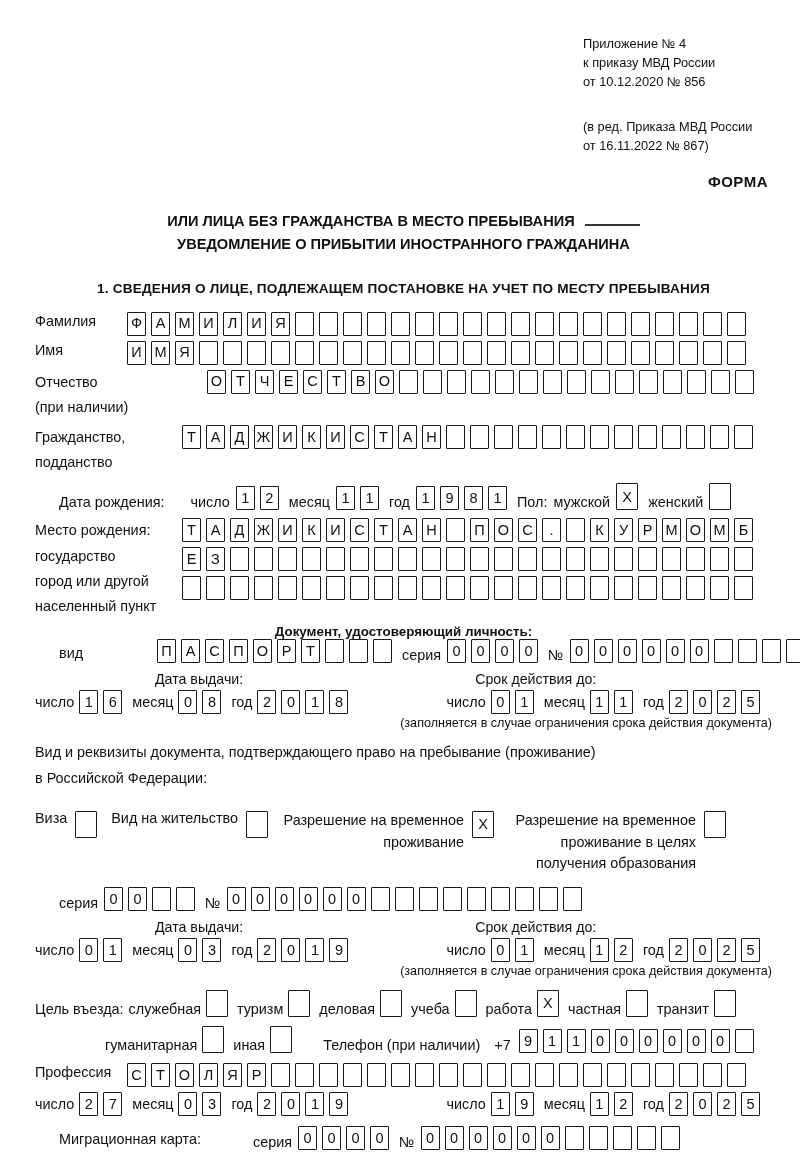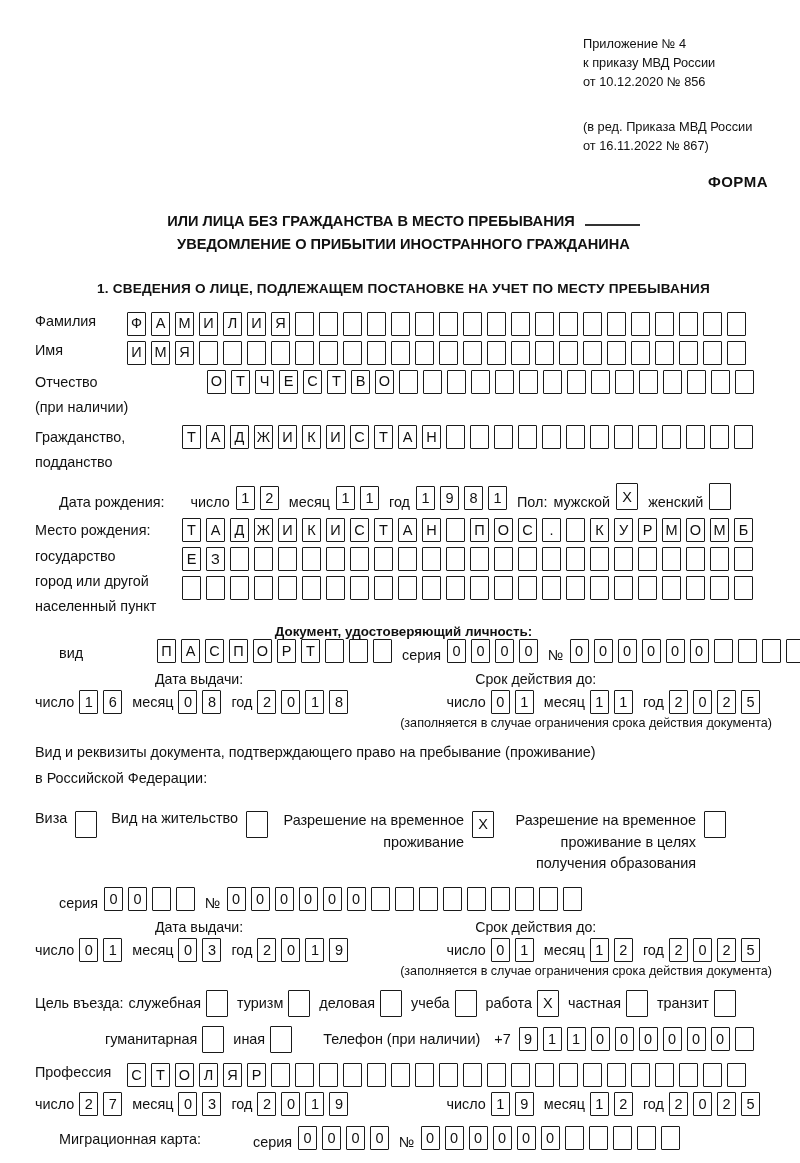--- a/index.html
+++ b/index.html
@@ -55,21 +55,21 @@
 
   .footnote{font-size:12.6px;text-align:right;margin:2px 0 10px 0;}
   .intro{font-size:14.4px;line-height:1.8;}
 
   .optrow{display:flex;align-items:flex-start;margin-top:18px;font-size:14.4px;}
   .optrow .cells{margin-left:8px;margin-right:14px;margin-top:1px;}
   .opt-multi{display:inline-block;text-align:right;line-height:1.5;}
   .opt-w185{width:182px;}
   .opt-w190{width:188px;}
 
-  .purprow{display:flex;align-items:center;font-size:14.4px;margin-top:12px;flex-wrap:nowrap;}
+  .purprow{display:flex;align-items:flex-end;font-size:14.4px;margin-top:12px;flex-wrap:nowrap;}
   .purprow .olabel{margin-right:5px;}
   .purprow .cells{margin-right:9px;}
   .purprow2{margin-top:9px;margin-left:70px;}
   .purprow2 .phone-label{margin-left:22px;margin-right:14px;}
   .purprow2 .prefix{margin-right:8px;}
   .mt8{margin-top:8px;} .mt10{margin-top:10px;} .mt12{margin-top:12px;}
   .doc-heading{text-align:center;font-weight:bold;font-size:13.4px;margin:4px 0 0 0;}
   .gap-sm{width:14px;flex:none;}
 </style>
 </head>

